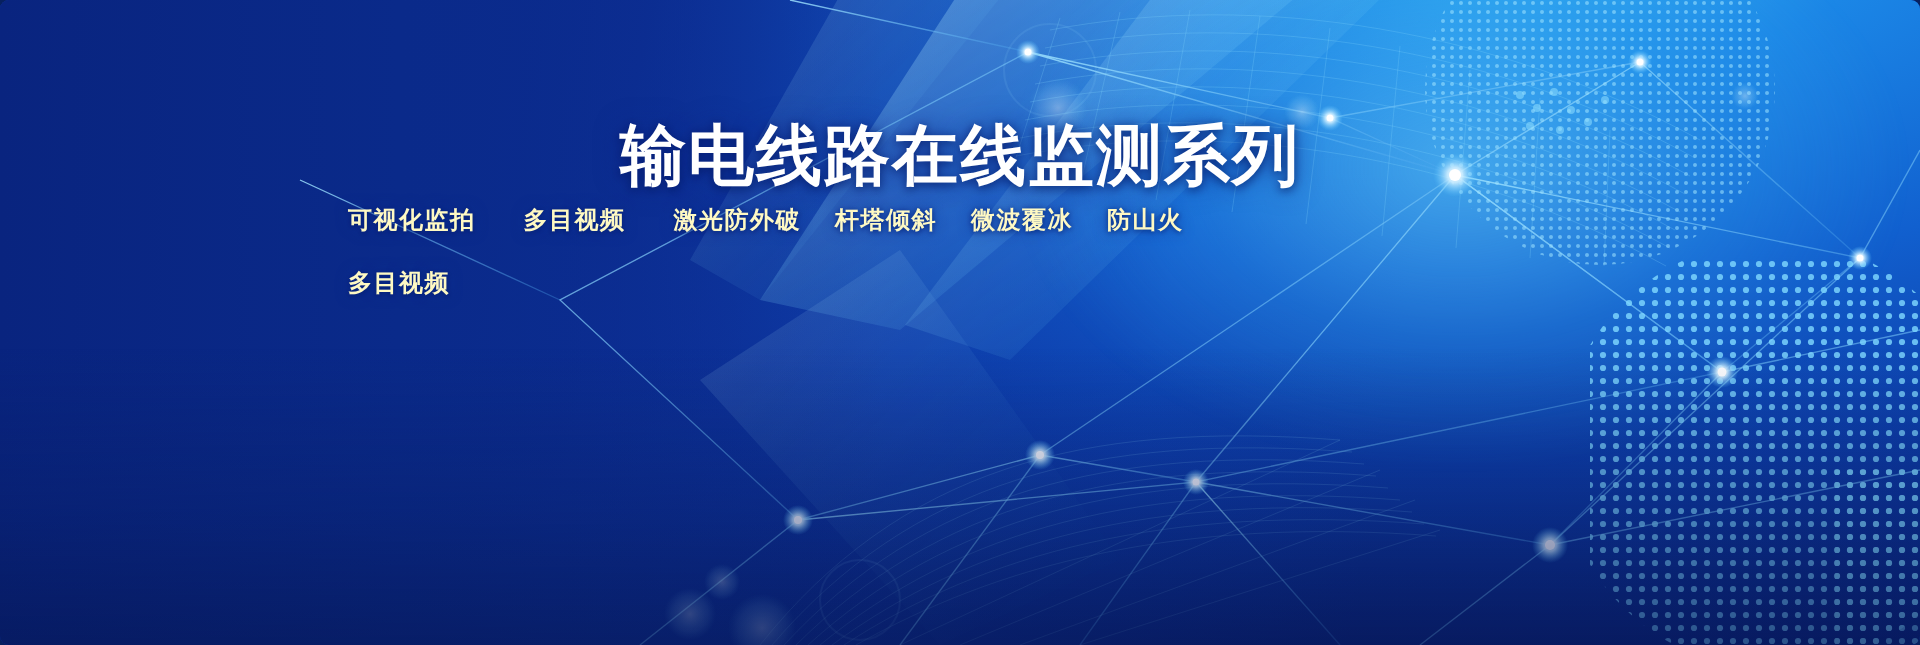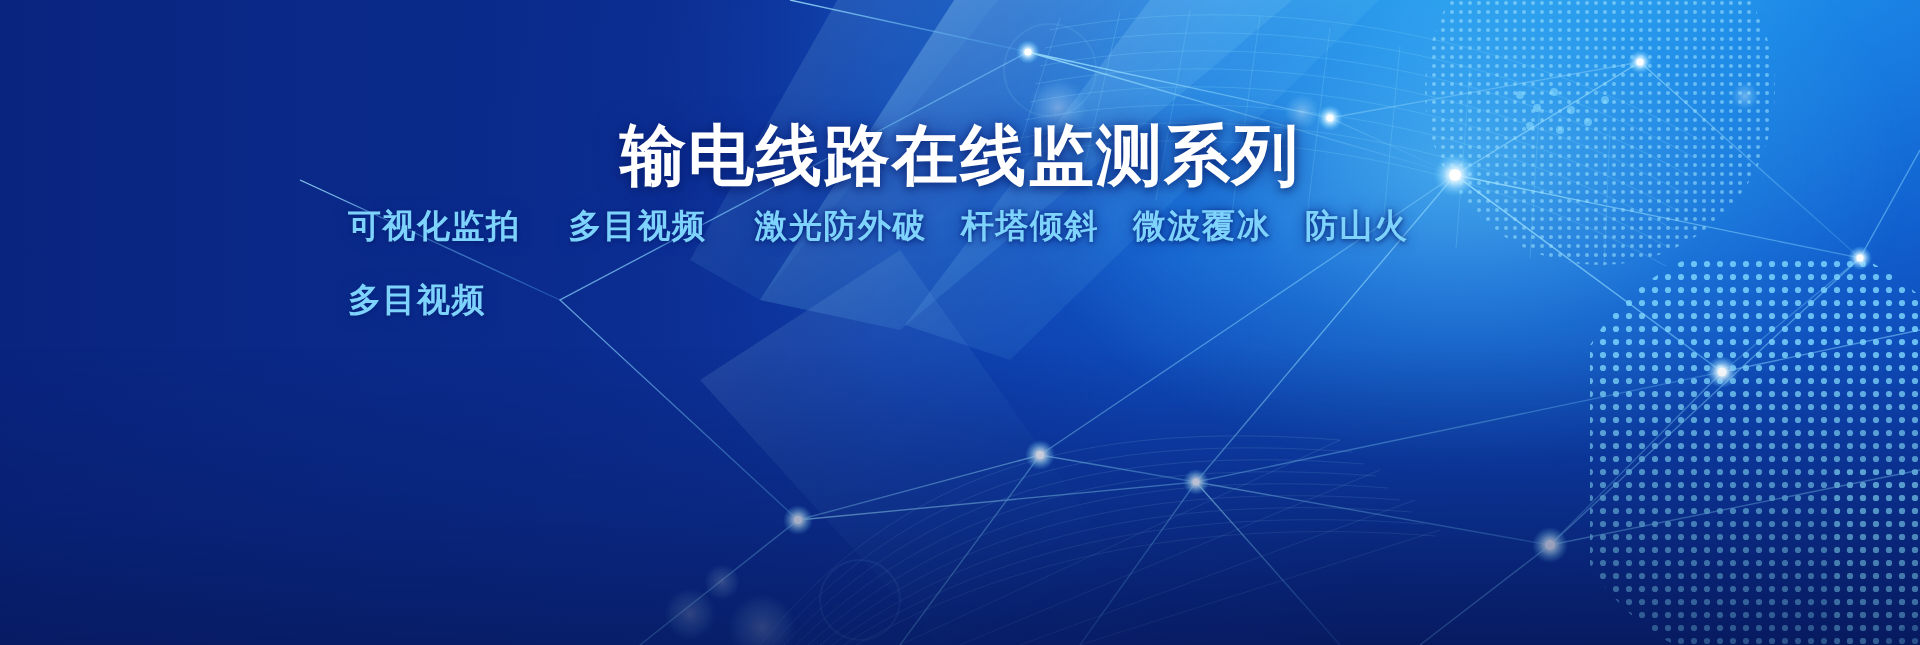--- a/index.html
+++ b/index.html
@@ -6,20 +6,21 @@
   html,body{margin:0;padding:0;background:#07205f;}
   *{box-sizing:border-box;}
 
   .banner{
     position:relative;
     width:1920px;
     height:645px;
     overflow:hidden;
     font-family:"Liberation Sans","DejaVu Sans",sans-serif;
     background:#0b2f96;
+    border-radius:9px;
   }
 
   
   .bg-base{
     position:absolute; inset:0;
     background:
       radial-gradient(120% 150% at 78% -15%, #36b3f2 0%, #1b86e6 18%, #1160cf 38%, #0d3da8 58%, #0a2277 78%, #081c62 100%);
   }
   .bg-left{
     position:absolute; inset:0;
@@ -68,22 +69,22 @@
     width:1000px;
   }
   .tagrow{
     display:flex;
     align-items:baseline;
     margin-bottom:33px;
     white-space:nowrap;
   }
   .tagrow:last-child{margin-bottom:0;}
   .tag{
-    color:#7dd3fc;
-    font-size:33px;
+    color:#fef9c3;
+    font-size:24px;
     font-weight:700;
     letter-spacing:1.5px;
     line-height:1.25;
     text-shadow:0 0 14px rgba(10,45,150,.9), 0 1px 5px rgba(5,20,80,.7);
   }
   .gap-lg{width:48px; flex:0 0 48px;}
   .gap-md{width:34px; flex:0 0 34px;}
   .gap-sm{width:26px; flex:0 0 26px;}
 </style>
 </head>

